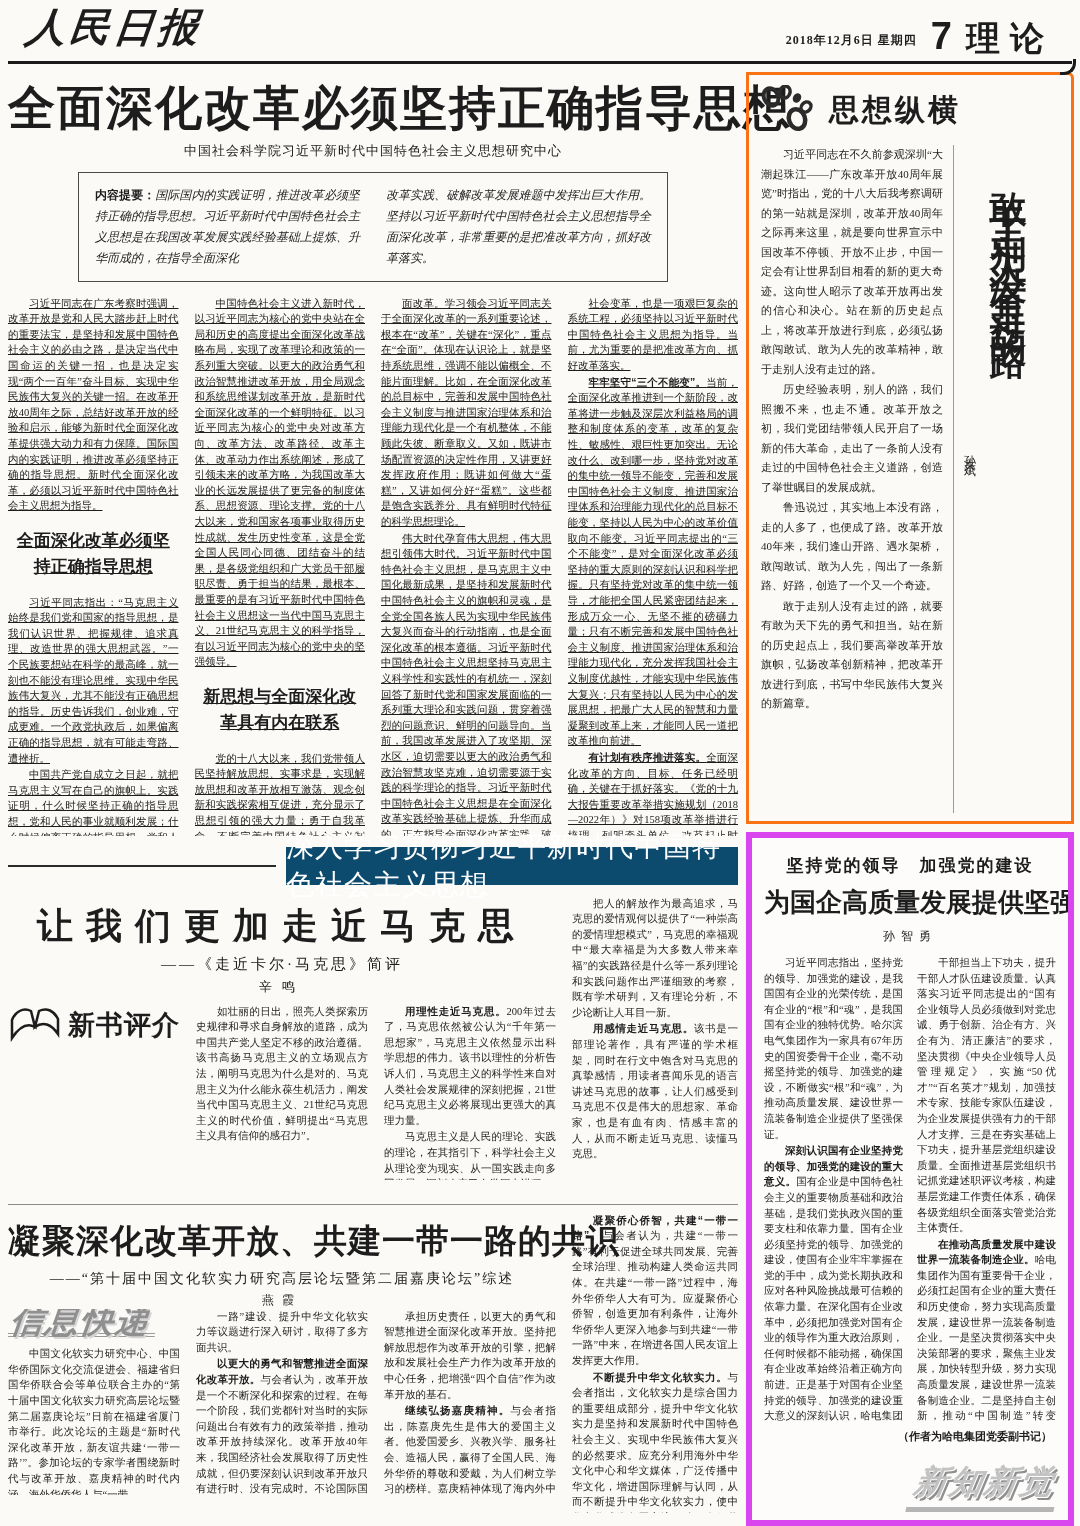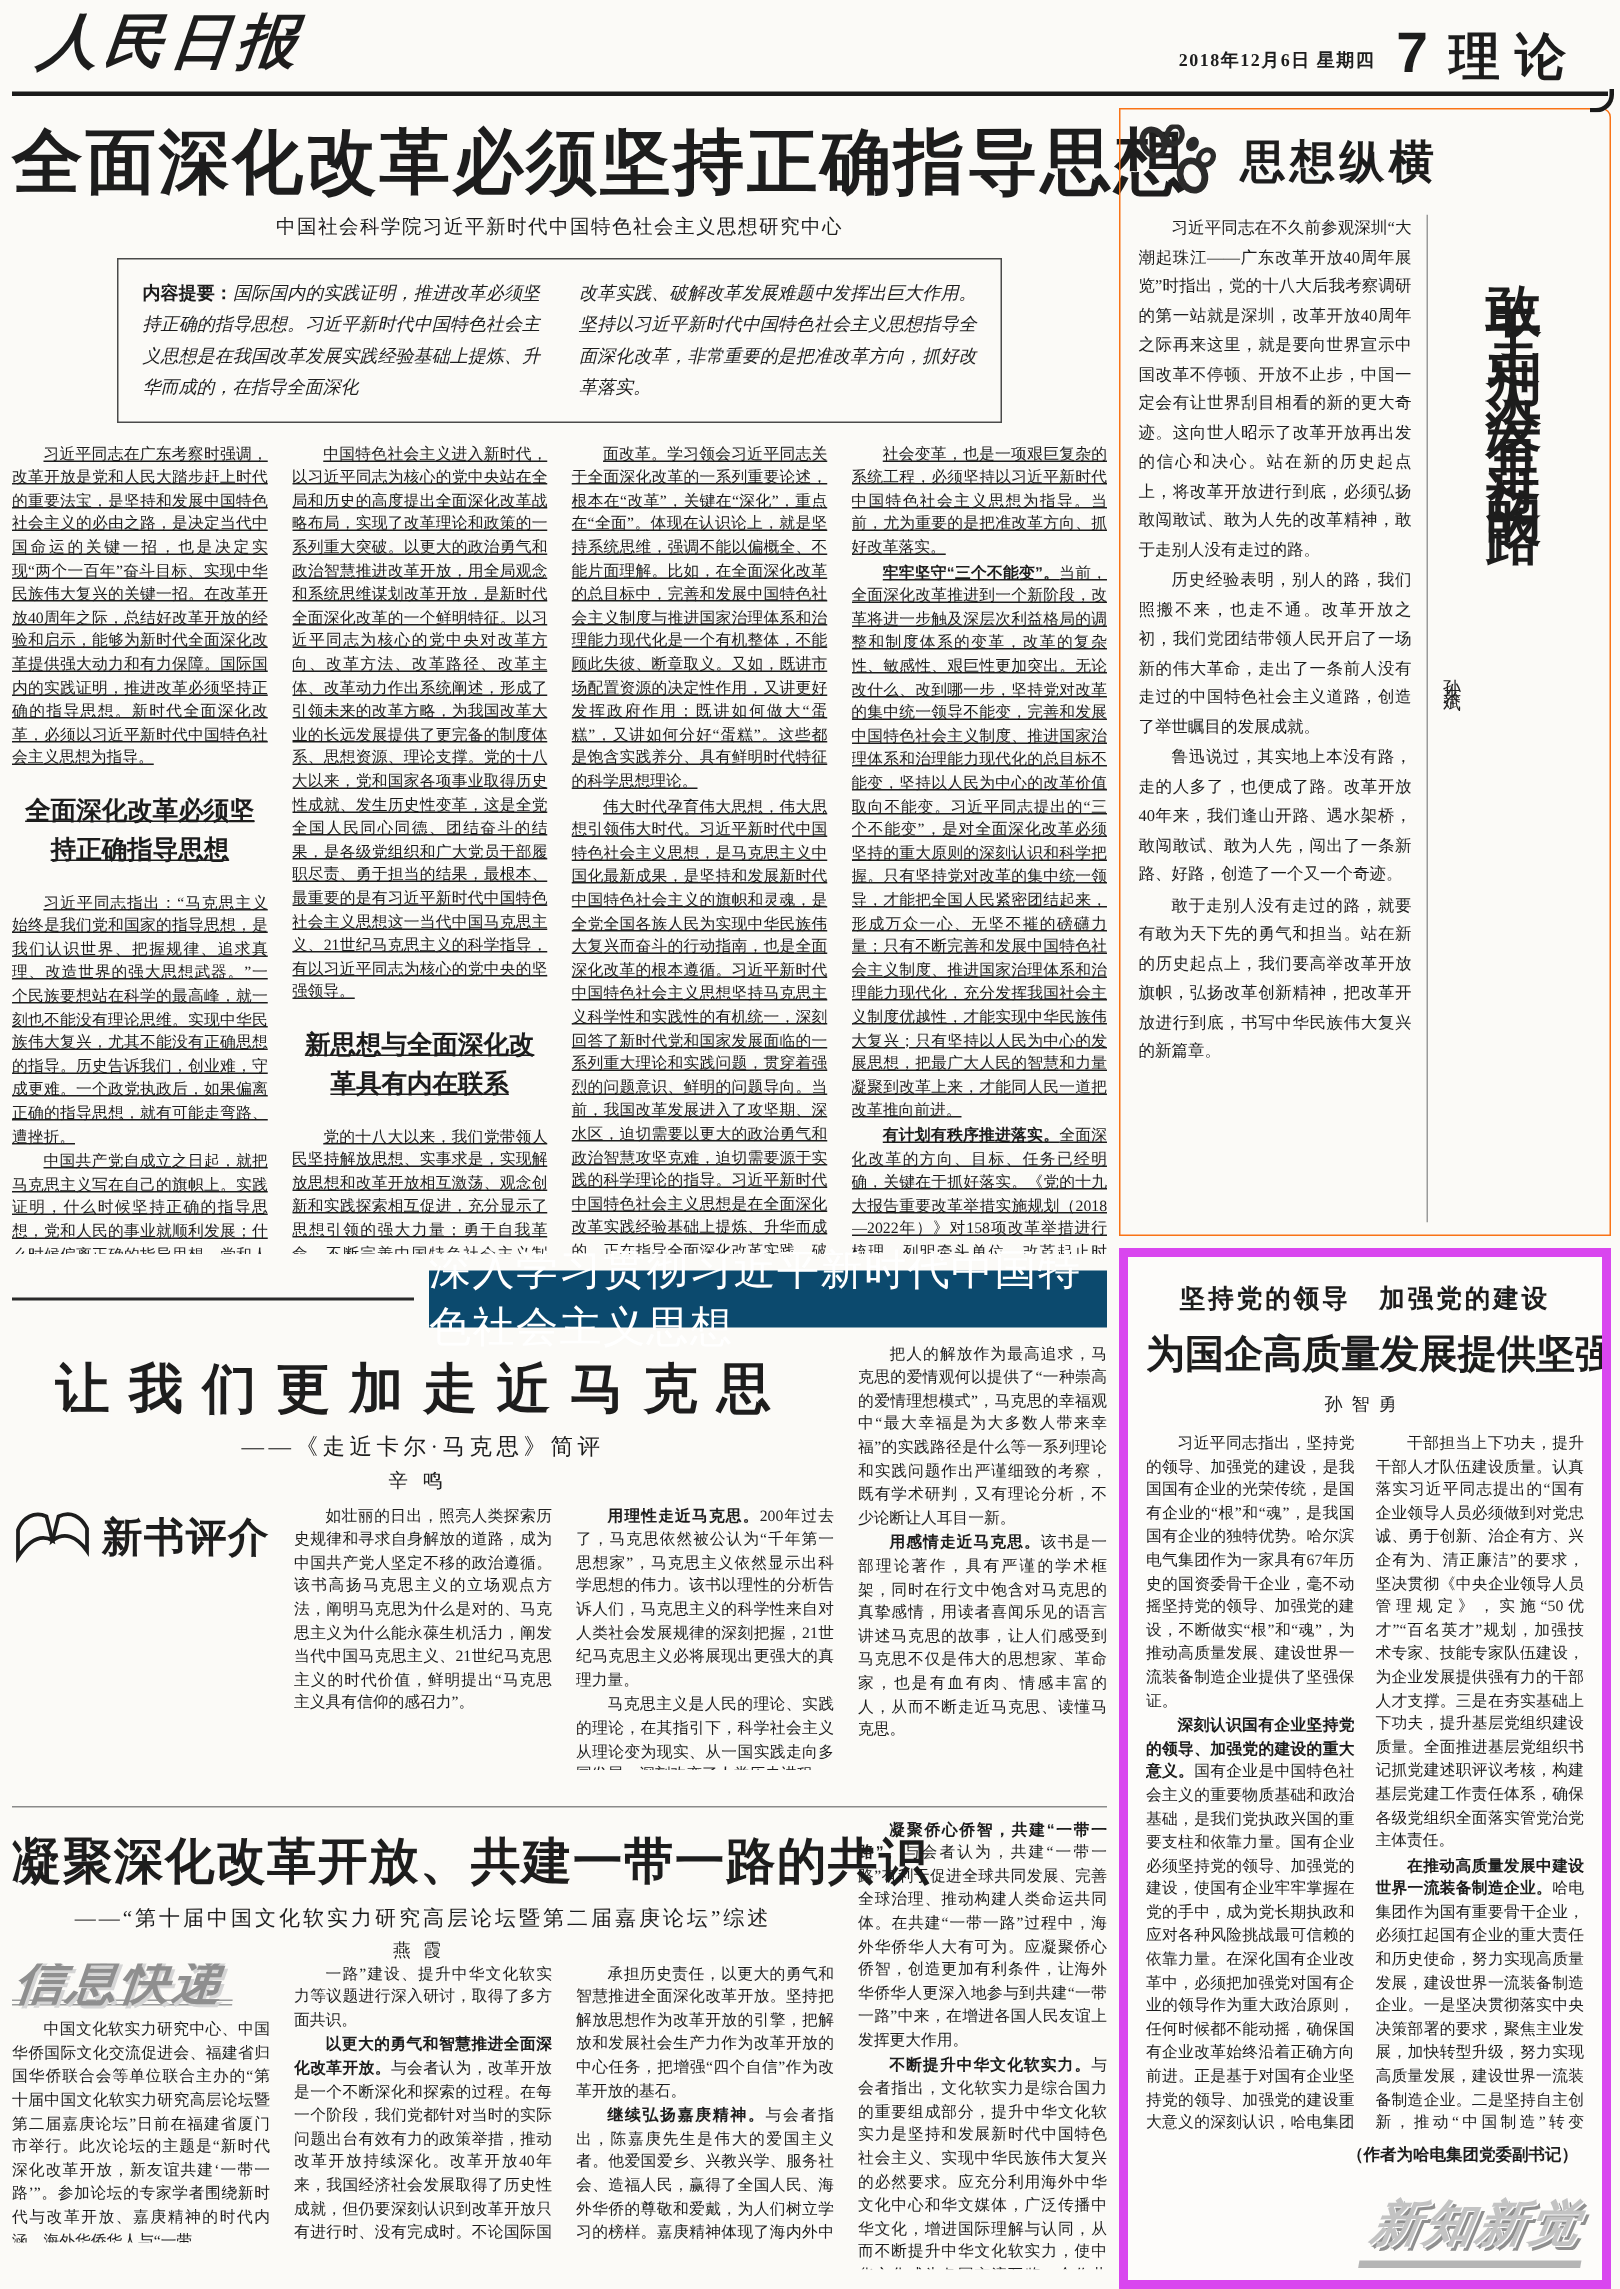--- a/index.html
+++ b/index.html
@@ -78,21 +78,21 @@
   .forum-cols { display:flex; gap:16px; height:186px; overflow:hidden; }
   .forum-col4 { width:166px; overflow:hidden; font-size:10.5px; line-height:15.6px; }
   .info-logo {
     font-family:"Liberation Sans",sans-serif; font-weight:900; font-style:italic;
     font-size:33px; color:#8f8f8f; letter-spacing:2px;
     text-shadow:2px 2px 0 #d5d5d5; transform:skewX(-6deg);
     border-bottom:4px double #9a9a9a; display:inline-block; padding:0 6px 4px 2px; margin:4px 0 10px 0;
   }
   
   .think-box {
-    border:1px solid #f97316; border-radius:0 6px 0 0;
+    border:3px solid #f97316; border-radius:0 6px 0 0;
     height:752px; margin-bottom:8px; padding:10px 10px 8px 12px;
     display:flex; flex-direction:column; overflow:hidden;
   }
   .think-logo-row { display:flex; align-items:center; gap:10px; margin-bottom:10px; }
   .think-title { font-family:"Liberation Sans",sans-serif; font-weight:900; font-size:30px; letter-spacing:3px; }
   .think-body { display:flex; flex:1; overflow:hidden; }
   .think-essay { width:192px; overflow:hidden; font-size:11px; line-height:19.5px; padding-right:10px; }
   .think-vert { flex:1; border-left:1px solid #9a9a9a; position:relative; display:flex; justify-content:center; }
   .vert-headline {
     writing-mode:vertical-rl; font-weight:900; font-size:37px; letter-spacing:15px;

